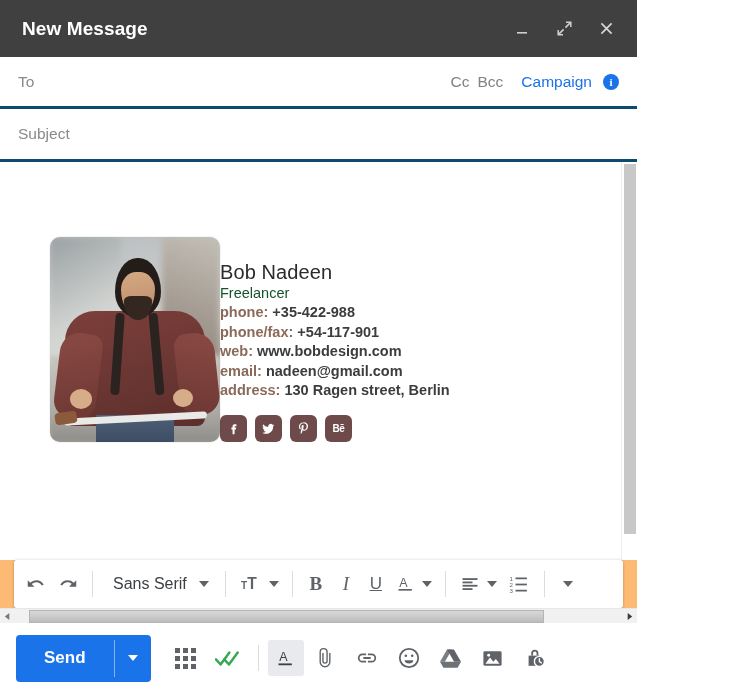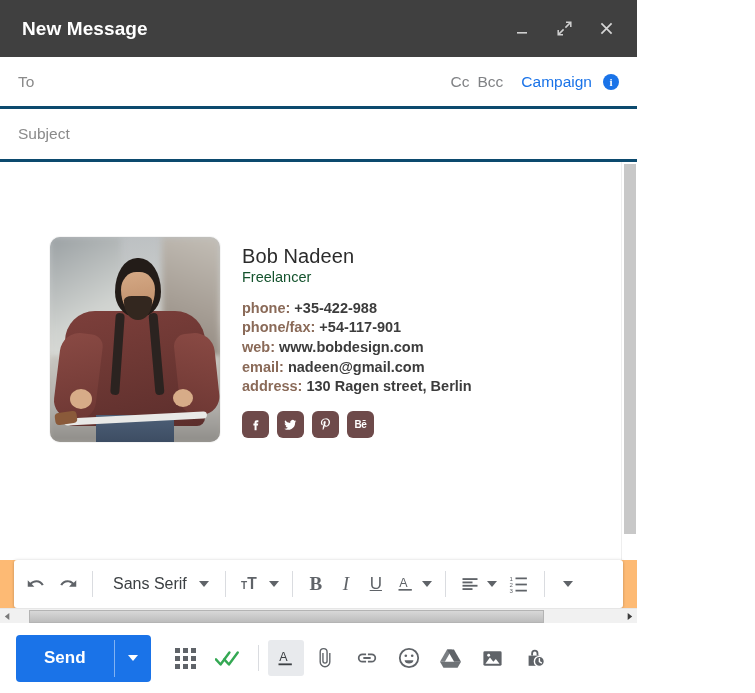--- a/index.html
+++ b/index.html
@@ -100,22 +100,21 @@
     position: relative;
     flex: 1 1 auto;
     overflow: hidden;
     background: #ffffff;
   }
   .body-inner {
     padding: 75px 0 0 50px;
   }
   .signature {
     display: flex;
-    align-items: center;
-    gap: 22px;
+    align-items: flex-end;
   }
 
   
   .portrait {
     width: 170px;
     height: 205px;
     border-radius: 10px;
     flex: 0 0 170px;
     position: relative;
     overflow: hidden;
@@ -211,21 +210,21 @@
     font-weight: normal;
     letter-spacing: 0.1px;
     line-height: 1.2;
   }
   .sig-role {
     font-size: 14.5px;
     color: #14532d;
     margin-top: 0;
     line-height: 1.35;
   }
-  .sig-lines { margin-top: 11px; }
+  .sig-lines { }
   .sig-line {
     font-size: 14.5px;
     line-height: 1.35;
     color: #3c3c3c;
     font-weight: bold;
     white-space: nowrap;
   }
   .sig-line .lbl { color: #8a6a58; }
   .sig-line .val { color: #3c3c3c; }
 

